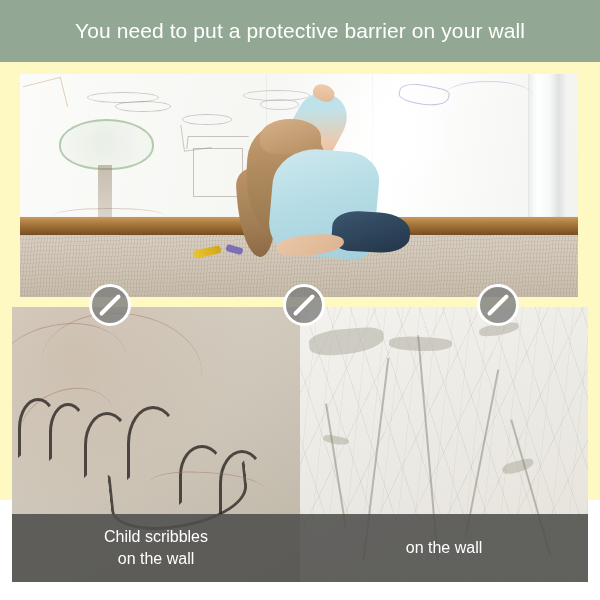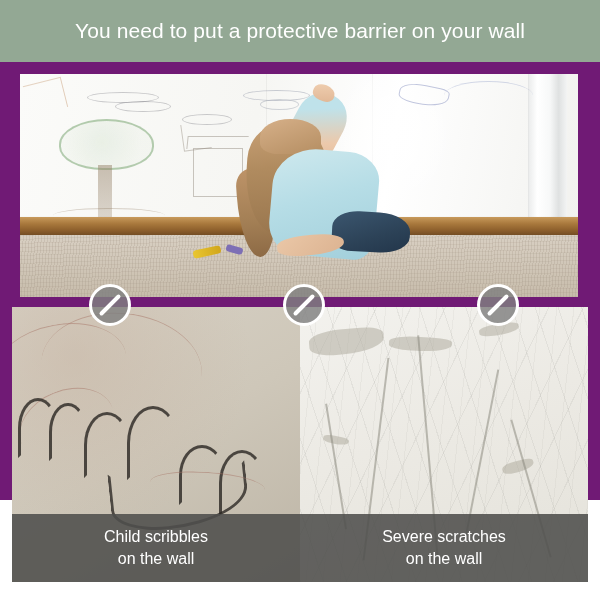--- a/index.html
+++ b/index.html
@@ -10,21 +10,21 @@
     height: 600px;
     overflow: hidden;
     background: #ffffff;
     font-family: "Liberation Sans", sans-serif;
   }
 
   .page {
     position: relative;
     width: 600px;
     height: 500px;
-    background: #701a75;
+    background: #fef9c3;
   }
 
   
   .header-banner {
     position: absolute;
     left: 0; top: 0;
     width: 600px; height: 62px;
     background: #93a894;
     display: flex;
     align-items: center;
@@ -440,21 +440,20 @@
         <div class="chip p3"></div>
         <div class="chip p4"></div>
         <div class="chip p5"></div>
         <div class="crack" style="left:26%;top:18%;height:74%;transform:rotate(7deg);"></div>
         <div class="crack" style="left:44%;top:10%;height:82%;transform:rotate(-5deg);"></div>
         <div class="crack" style="left:63%;top:22%;height:62%;transform:rotate(11deg);"></div>
         <div class="crack" style="left:80%;top:40%;height:52%;transform:rotate(-16deg);"></div>
         <div class="crack" style="left:12%;top:35%;height:46%;transform:rotate(-9deg);"></div>
       </div>
       <div class="panel-caption">
-        <span class="caption-line">Severe scratches</span>
         <span class="caption-line">on the wall</span>
       </div>
     </div>
 
   </div>
 
   <div class="no-badge b1"></div>
   <div class="no-badge b2"></div>
   <div class="no-badge b3"></div>
 

